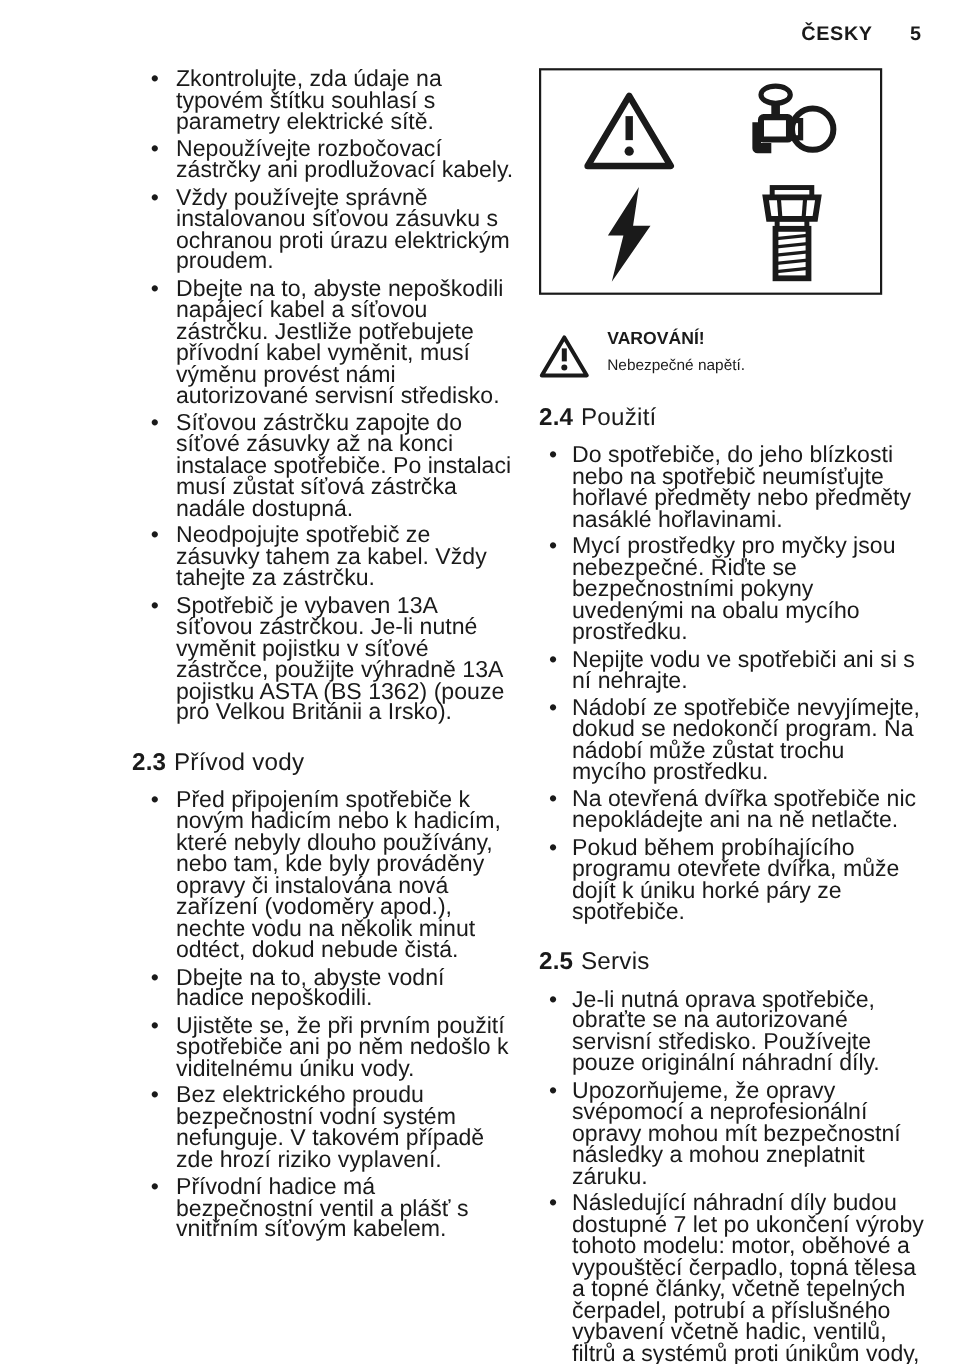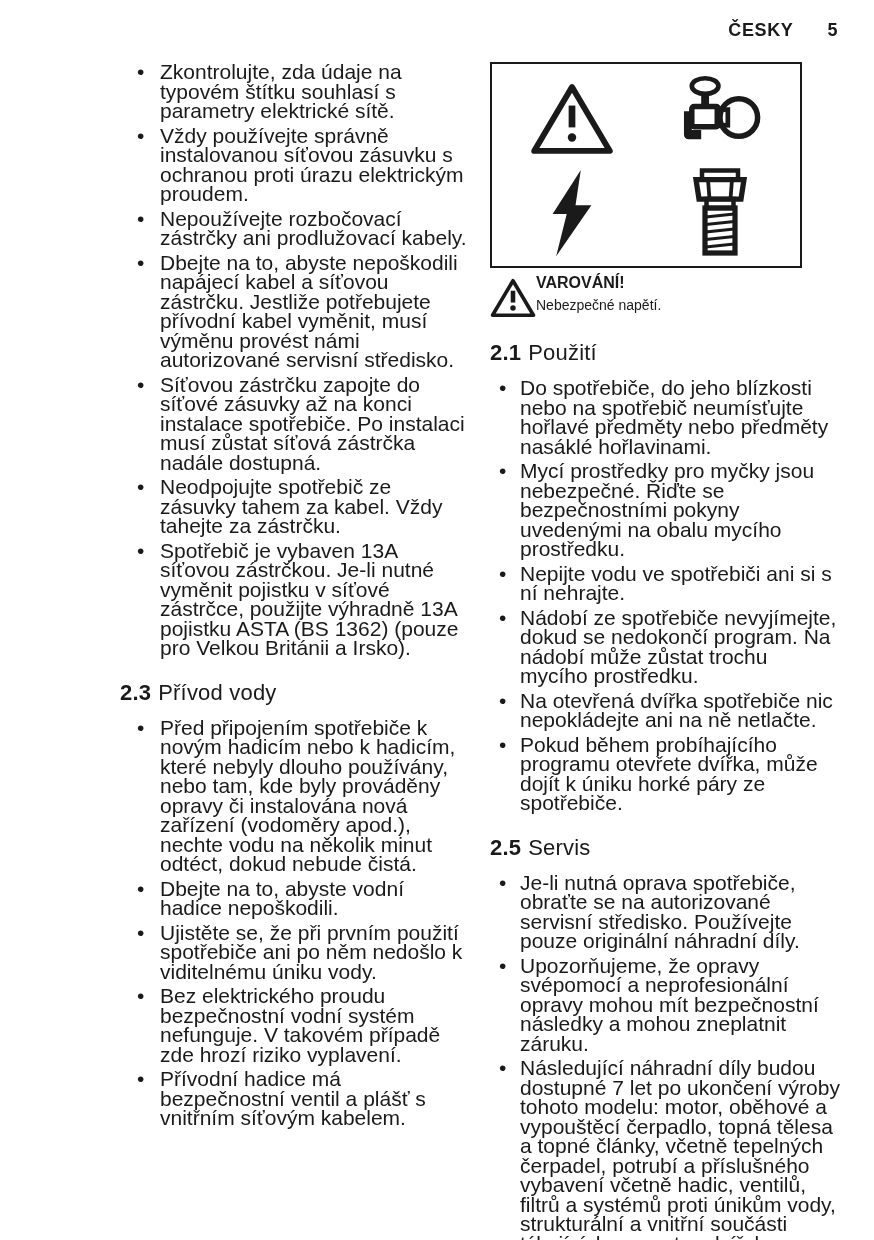--- a/index.html
+++ b/index.html
@@ -75,22 +75,23 @@
     display: grid;
     grid-template-columns: 1fr 1fr;
     grid-template-rows: 1fr 1fr;
     align-items: center;
     justify-items: center;
     padding: 8px 6px;
   }
   .icon { line-height: 0; }
 
   .warning-note {
-    margin-top: 6px;
+    margin-top: 32px;
     display: flex;
+    gap: 16px;
     align-items: flex-start;
   }
   .warning-note .icon { margin-top: 4px; }
   .warning-title {
     font-weight: 700;
     font-size: 16px;
     margin-bottom: 4px;
   }
   .warning-body {
     font-size: 14px;
@@ -105,22 +106,22 @@
   <header class="page-header">
     <span>ČESKY</span>
     <span>5</span>
   </header>
 
   <div class="content">
 
     <div class="col col-left">
       <ul class="bullets">
         <li>Zkontrolujte, zda údaje na typovém štítku souhlasí s parametry elektrické sítě.</li>
+        <li>Nepoužívejte rozbočovací zástrčky ani prodlužovací kabely.</li>
         <li>Vždy používejte správně instalovanou síťovou zásuvku s ochranou proti úrazu elektrickým proudem.</li>
-        <li>Nepoužívejte rozbočovací zástrčky ani prodlužovací kabely.</li>
         <li>Dbejte na to, abyste nepoškodili napájecí kabel a síťovou zástrčku. Jestliže potřebujete přívodní kabel vyměnit, musí výměnu provést námi autorizované servisní středisko.</li>
         <li>Síťovou zástrčku zapojte do síťové zásuvky až na konci instalace spotřebiče. Po instalaci musí zůstat síťová zástrčka nadále dostupná.</li>
         <li>Neodpojujte spotřebič ze zásuvky tahem za kabel. Vždy tahejte za zástrčku.</li>
         <li>Spotřebič je vybaven 13A síťovou zástrčkou. Je-li nutné vyměnit pojistku v síťové zástrčce, použijte výhradně 13A pojistku ASTA (BS 1362) (pouze pro Velkou Británii a Irsko).</li>
       </ul>
 
       <h2 class="section">
         <span class="sec-num">2.3</span><span class="sec-title">Přívod vody</span>
       </h2>
 
@@ -185,21 +186,21 @@
             <circle cx="50" cy="66" r="6" fill="#1a1a1a"></circle>
           </svg>
         </div>
         <div class="warning-text">
           <div class="warning-title">VAROVÁNÍ!</div>
           <div class="warning-body">Nebezpečné napětí.</div>
         </div>
       </div>
 
       <h2 class="section">
-        <span class="sec-num">2.1</span><span class="sec-title">Použití</span>
+        <span class="sec-num">2.4</span><span class="sec-title">Použití</span>
       </h2>
 
       <ul class="bullets">
         <li>Do spotřebiče, do jeho blízkosti nebo na spotřebič neumísťujte hořlavé předměty nebo předměty nasáklé hořlavinami.</li>
         <li>Mycí prostředky pro myčky jsou nebezpečné. Řiďte se bezpečnostními pokyny uvedenými na obalu mycího prostředku.</li>
         <li>Nepijte vodu ve spotřebiči ani si s ní nehrajte.</li>
         <li>Nádobí ze spotřebiče nevyjímejte, dokud se nedokončí program. Na nádobí může zůstat trochu mycího prostředku.</li>
         <li>Na otevřená dvířka spotřebiče nic nepokládejte ani na ně netlačte.</li>
         <li>Pokud během probíhajícího programu otevřete dvířka, může dojít k úniku horké páry ze spotřebiče.</li>
       </ul>

